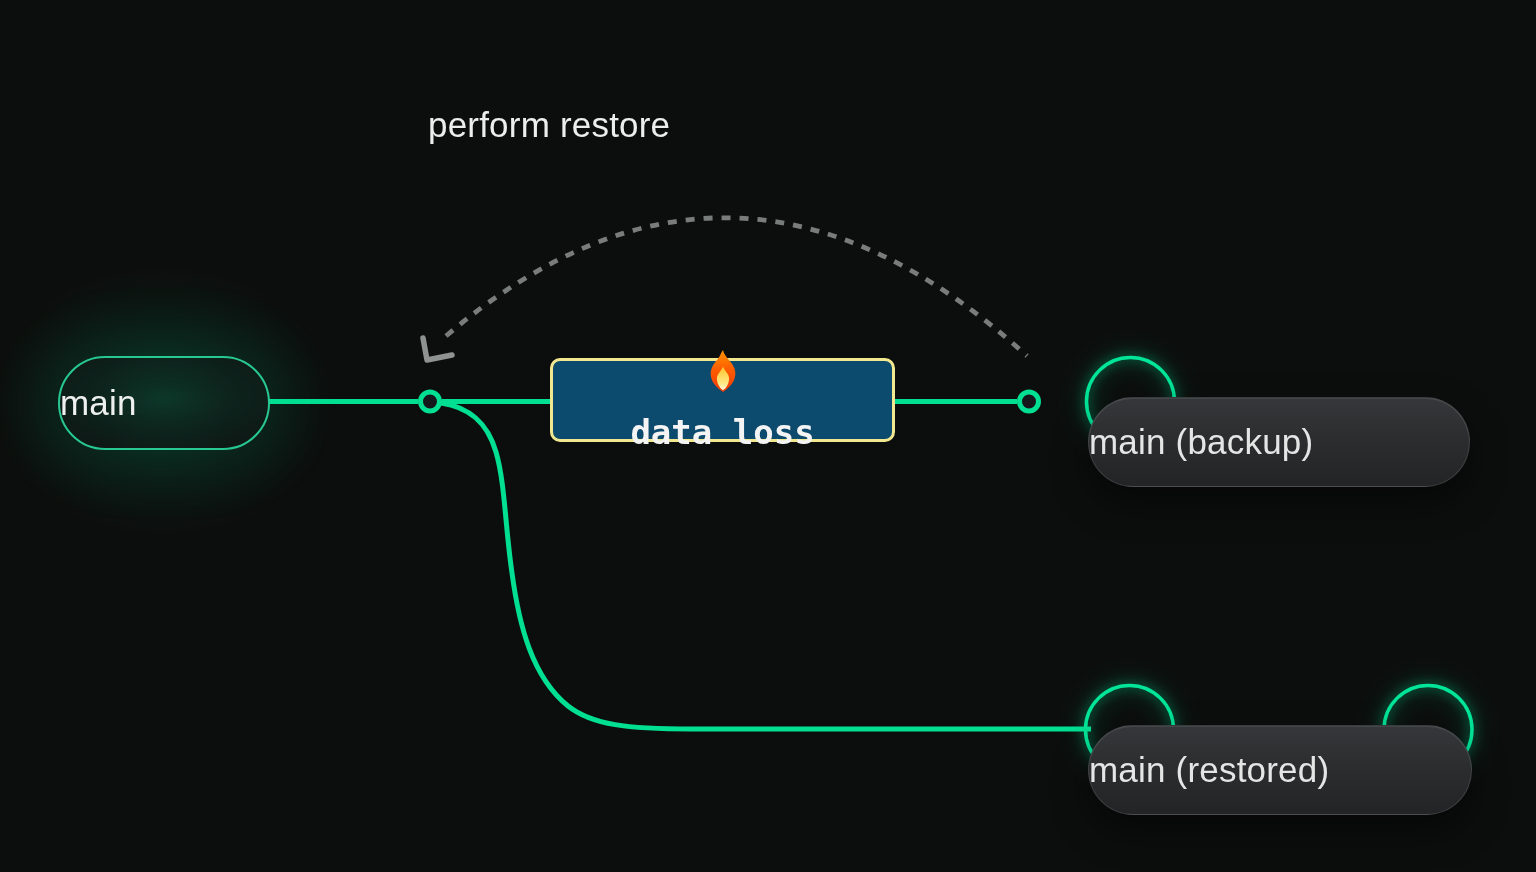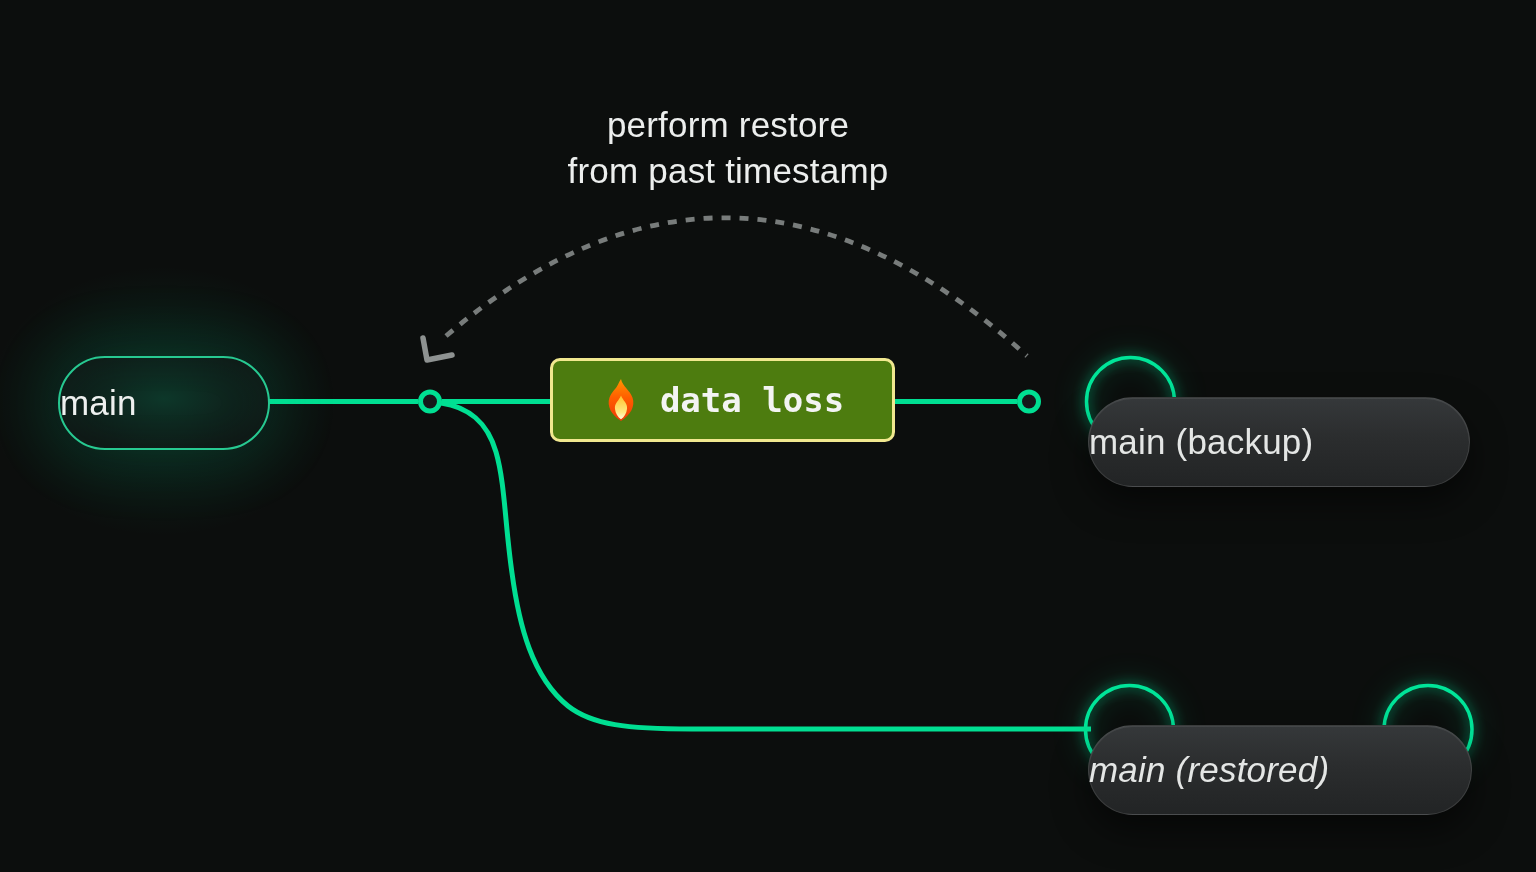--- a/index.html
+++ b/index.html
@@ -29,36 +29,36 @@
     color:#eef0ef;
   }
   .pill-gray{
     width:380px;height:88px;
     background:linear-gradient(180deg,#35383a 0%,#2b2d2e 45%,#222425 100%);
     border:1px solid rgba(255,255,255,.11);
     box-shadow:inset 0 1px 0 rgba(255,255,255,.08), 0 16px 34px rgba(0,0,0,.5);
     margin-top:40px;
   }
   .pill-backup{left:1088px;top:357px;}
-  .pill-restored{left:1088px;top:685px;width:382px;font-style:italic;}
+  .pill-restored{left:1088px;top:685px;width:382px;}
 
   .loss-box{
     position:absolute;z-index:2;left:550px;top:358px;width:345px;height:84px;
     box-sizing:border-box;border:3px solid #f1e88f;border-radius:10px;
-    background:#4d7c0f;display:flex;align-items:center;justify-content:center;gap:19px;
+    background:#0c4a6e;display:flex;align-items:center;justify-content:center;gap:19px;flex-direction:column;
   }
   .loss-box .label{
     font-family:"DejaVu Sans Mono", monospace;font-weight:bold;
     font-size:34px;color:#f3f4f3;white-space:pre;
   }
   .flame{display:flex;align-items:center;}
 
   .note{
     position:absolute;z-index:2;left:428px;top:102px;width:600px;
-    text-align:center;font-size:35px;line-height:46px;color:#eceeed;letter-spacing:.2px;
+    font-size:35px;line-height:46px;color:#eceeed;letter-spacing:.2px;
   }
 </style>
 </head>
 <body>
 
 <div class="stage">
 
   <svg class="wires" width="1536" height="872" viewBox="0 0 1536 872">
     <defs>
       <radialGradient id="halo" cx="50%" cy="50%" r="50%">
@@ -82,21 +82,20 @@
 
     <path class="dashed" d="M446 336 Q 735 90 1027 356"></path>
     <polyline class="arrowhead" points="423,338 427,360 452,355"></polyline>
 
     <circle class="node-dot" cx="430" cy="401.5" r="9.5"></circle>
     <circle class="node-dot" cx="1029" cy="401.5" r="9.5"></circle>
   </svg>
 
   <div class="note">
     <div>perform restore</div>
-    <div>from past timestamp</div>
   </div>
 
   <div class="pill pill-main">
     <span>main</span>
   </div>
 
   <div class="loss-box">
     <span class="flame">
       <svg width="40" height="44" viewBox="0 0 36 40">
         <defs>

